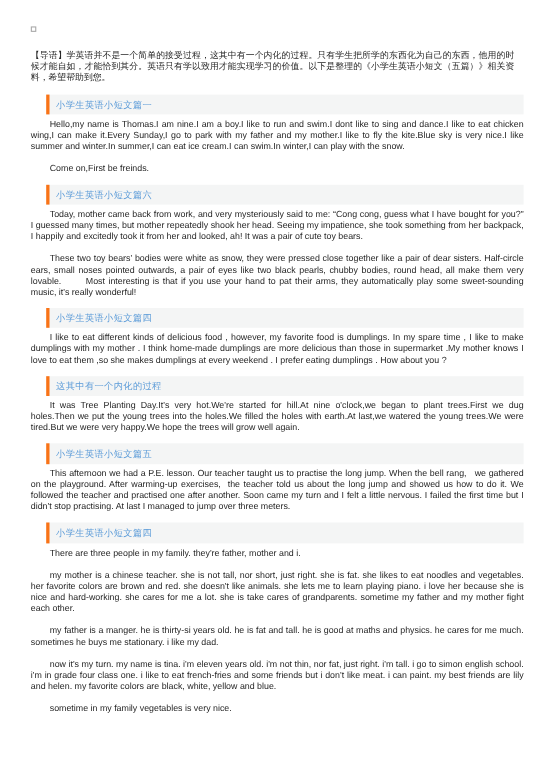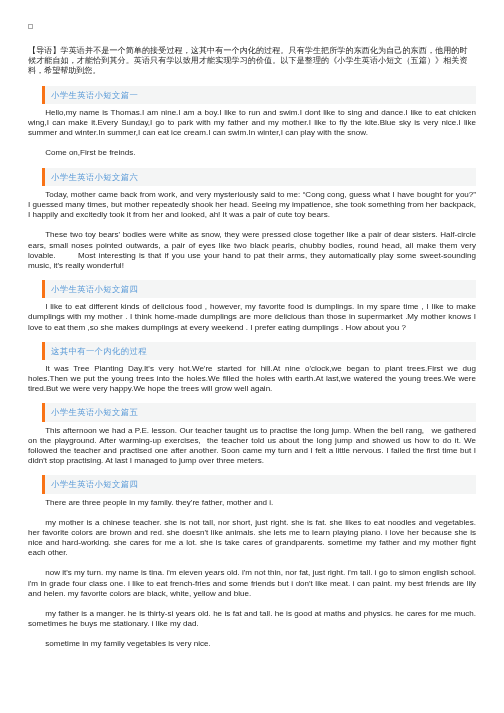--- a/index.html
+++ b/index.html
@@ -43,19 +43,19 @@
           <p class="para">It was Tree Planting Day.It's very hot.We're started for hill.At nine o'clock,we began to plant trees.First we dug holes.Then we put the young trees into the holes.We filled the holes with earth.At last,we watered the young trees.We were tired.But we were very happy.We hope the trees will grow well again.</p>
         </div>
         <div class="sec-head">小学生英语小短文篇五</div>
         <div class="sec-body">
           <p class="para">This afternoon we had a P.E. lesson. Our teacher taught us to practise the long jump. When the bell rang,&nbsp;&nbsp; we gathered on the playground. After warming-up exercises,&nbsp; the teacher told us about the long jump and showed us how to do it. We followed the teacher and practised one after another. Soon came my turn and I felt a little nervous. I failed the first time but I didn't stop practising. At last I managed to jump over three meters.</p>
         </div>
         <div class="sec-head">小学生英语小短文篇四</div>
         <div class="sec-body">
           <p class="para">There are three people in my family. they're father, mother and i.</p>
           <p class="para">my mother is a chinese teacher. she is not tall, nor short, just right. she is fat. she likes to eat noodles and vegetables. her favorite colors are brown and red. she doesn't like animals. she lets me to learn playing piano. i love her because she is nice and hard-working. she cares for me a lot. she is take cares of grandparents. sometime my father and my mother fight each other.</p>
+          <p class="para">my father is a manger. he is thirty-si years old. he is fat and tall. he is good at maths and physics. he cares for me much. sometimes he buys me stationary. i like my dad.</p>
           <p class="para">now it's my turn. my name is tina. i'm eleven years old. i'm not thin, nor fat, just right. i'm tall. i go to simon english school. i'm in grade four class one. i like to eat french-fries and some friends but i don't like meat. i can paint. my best friends are lily and helen. my favorite colors are black, white, yellow and blue.</p>
-          <p class="para">my father is a manger. he is thirty-si years old. he is fat and tall. he is good at maths and physics. he cares for me much. sometimes he buys me stationary. i like my dad.</p>
           <p class="para">sometime in my family vegetables is very nice.</p>
         </div>
       </div>
   </div>
 </div>
 
 </body></html>

